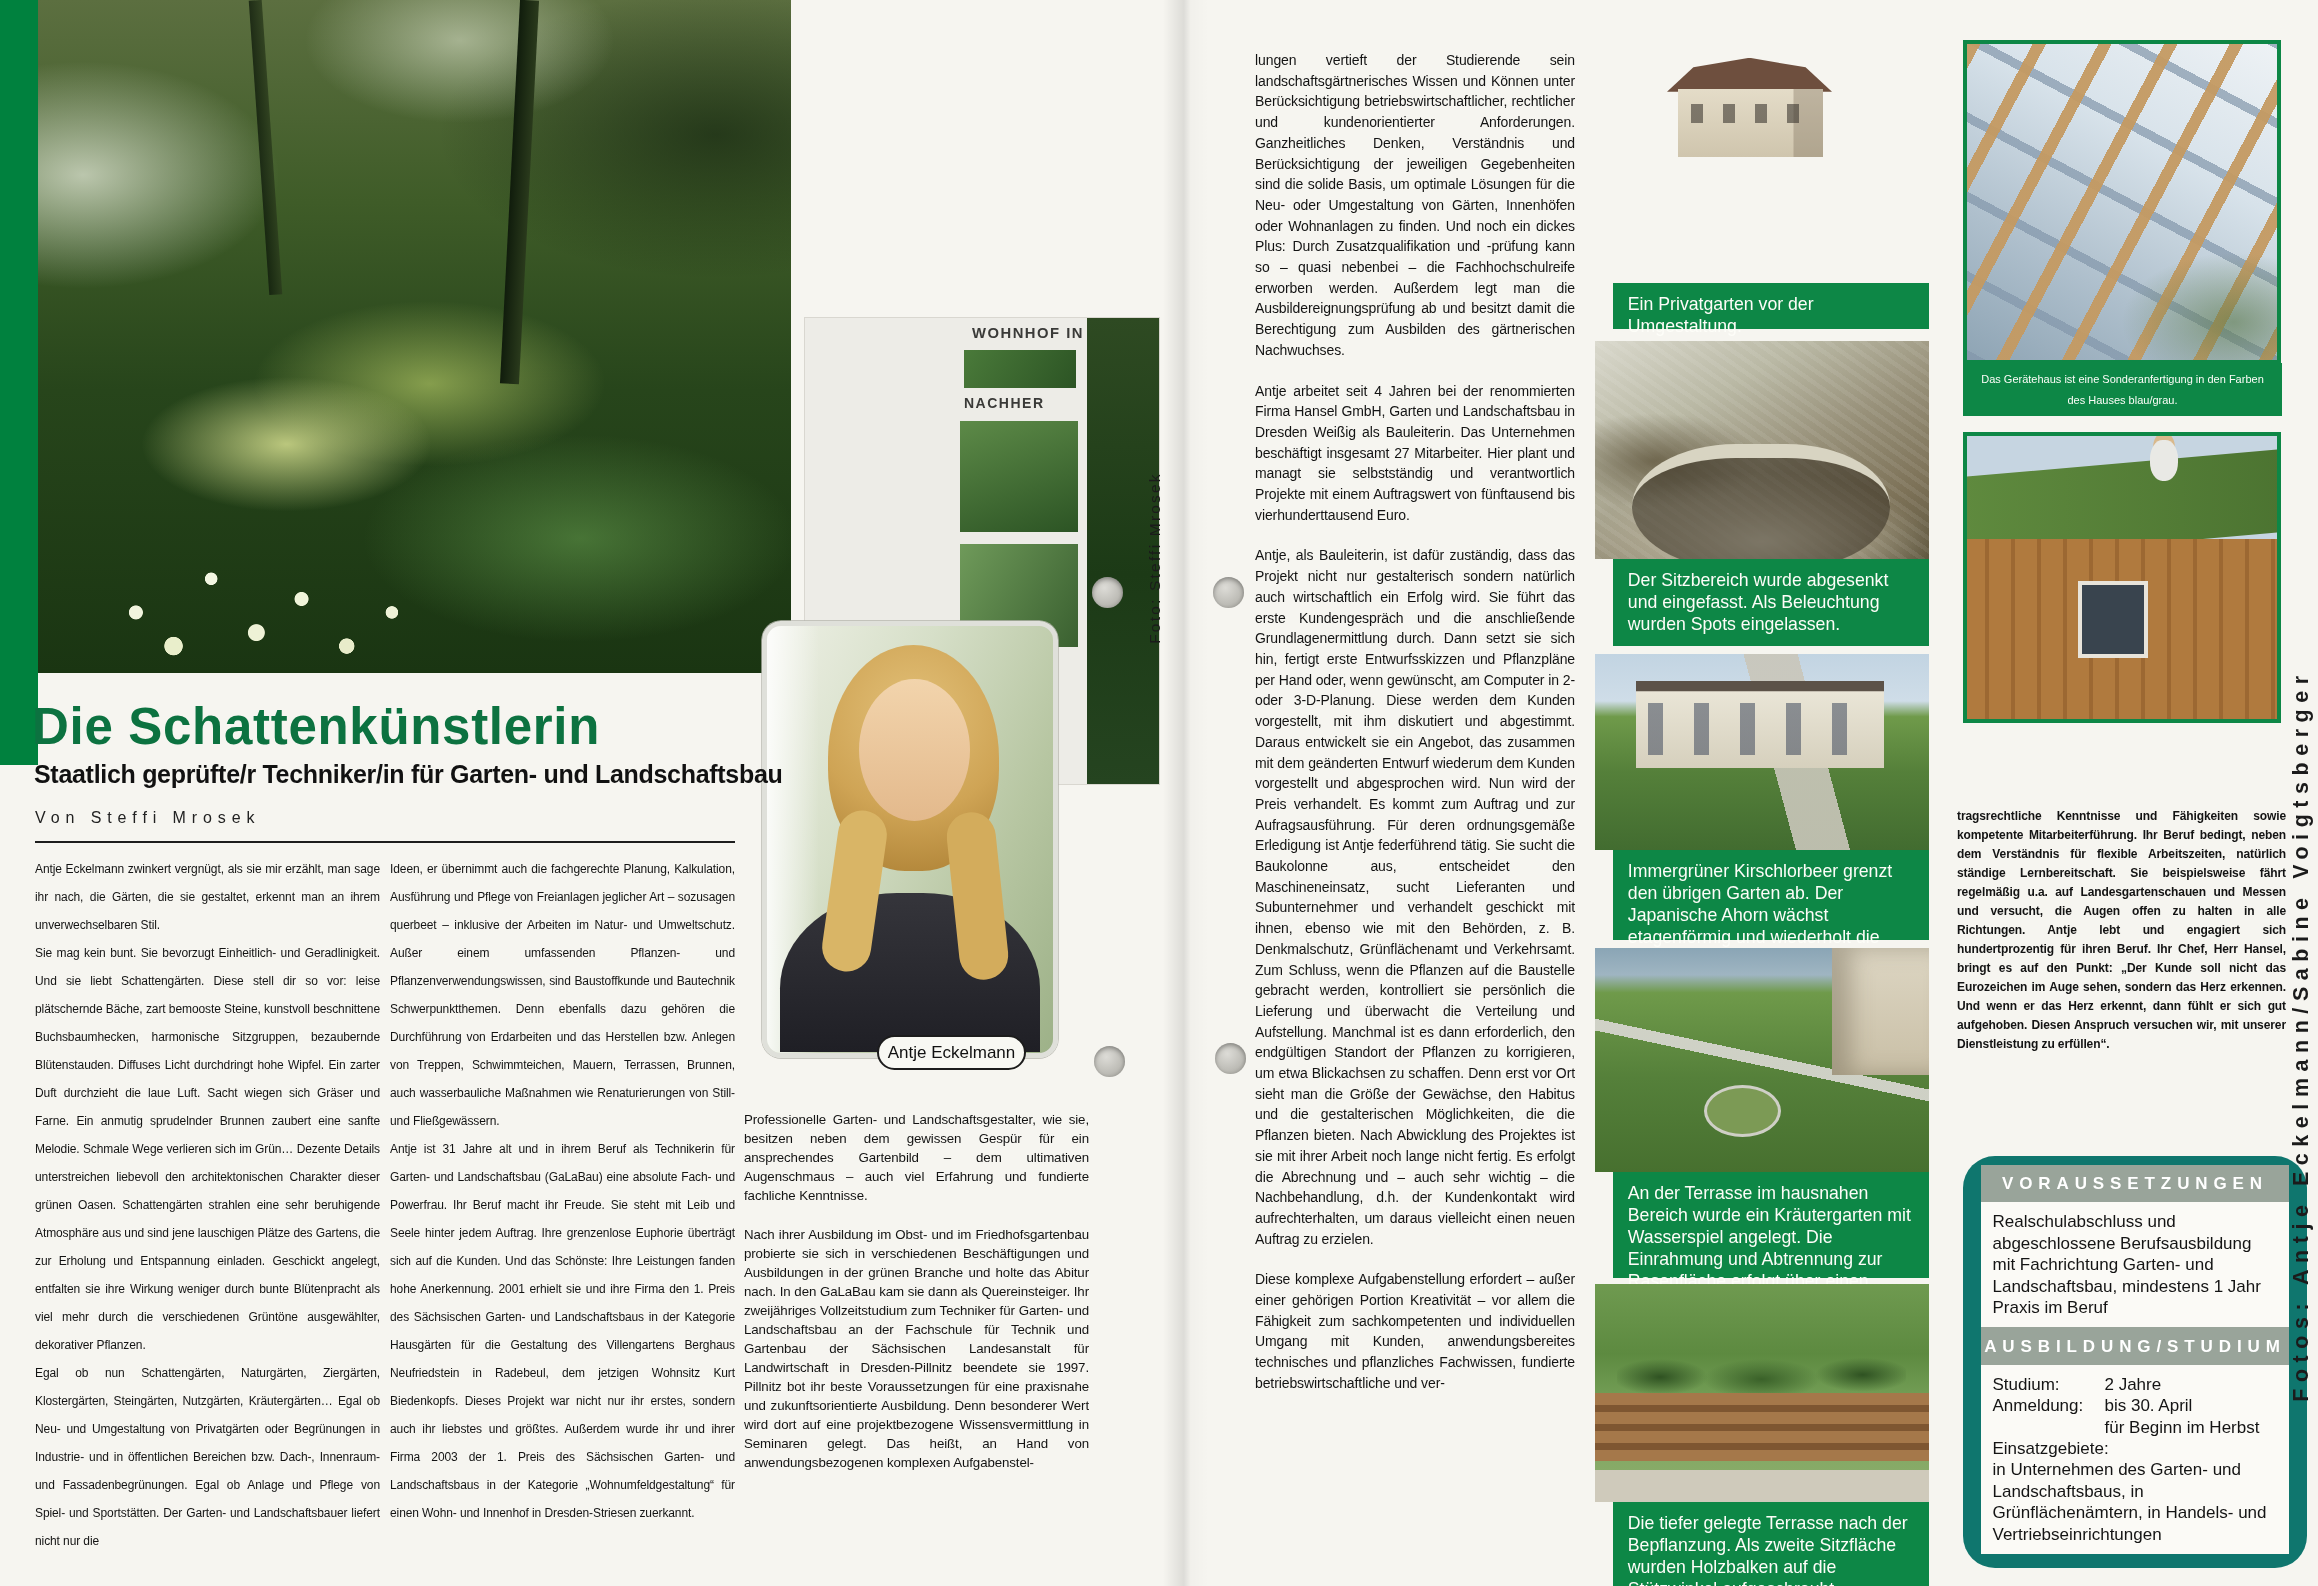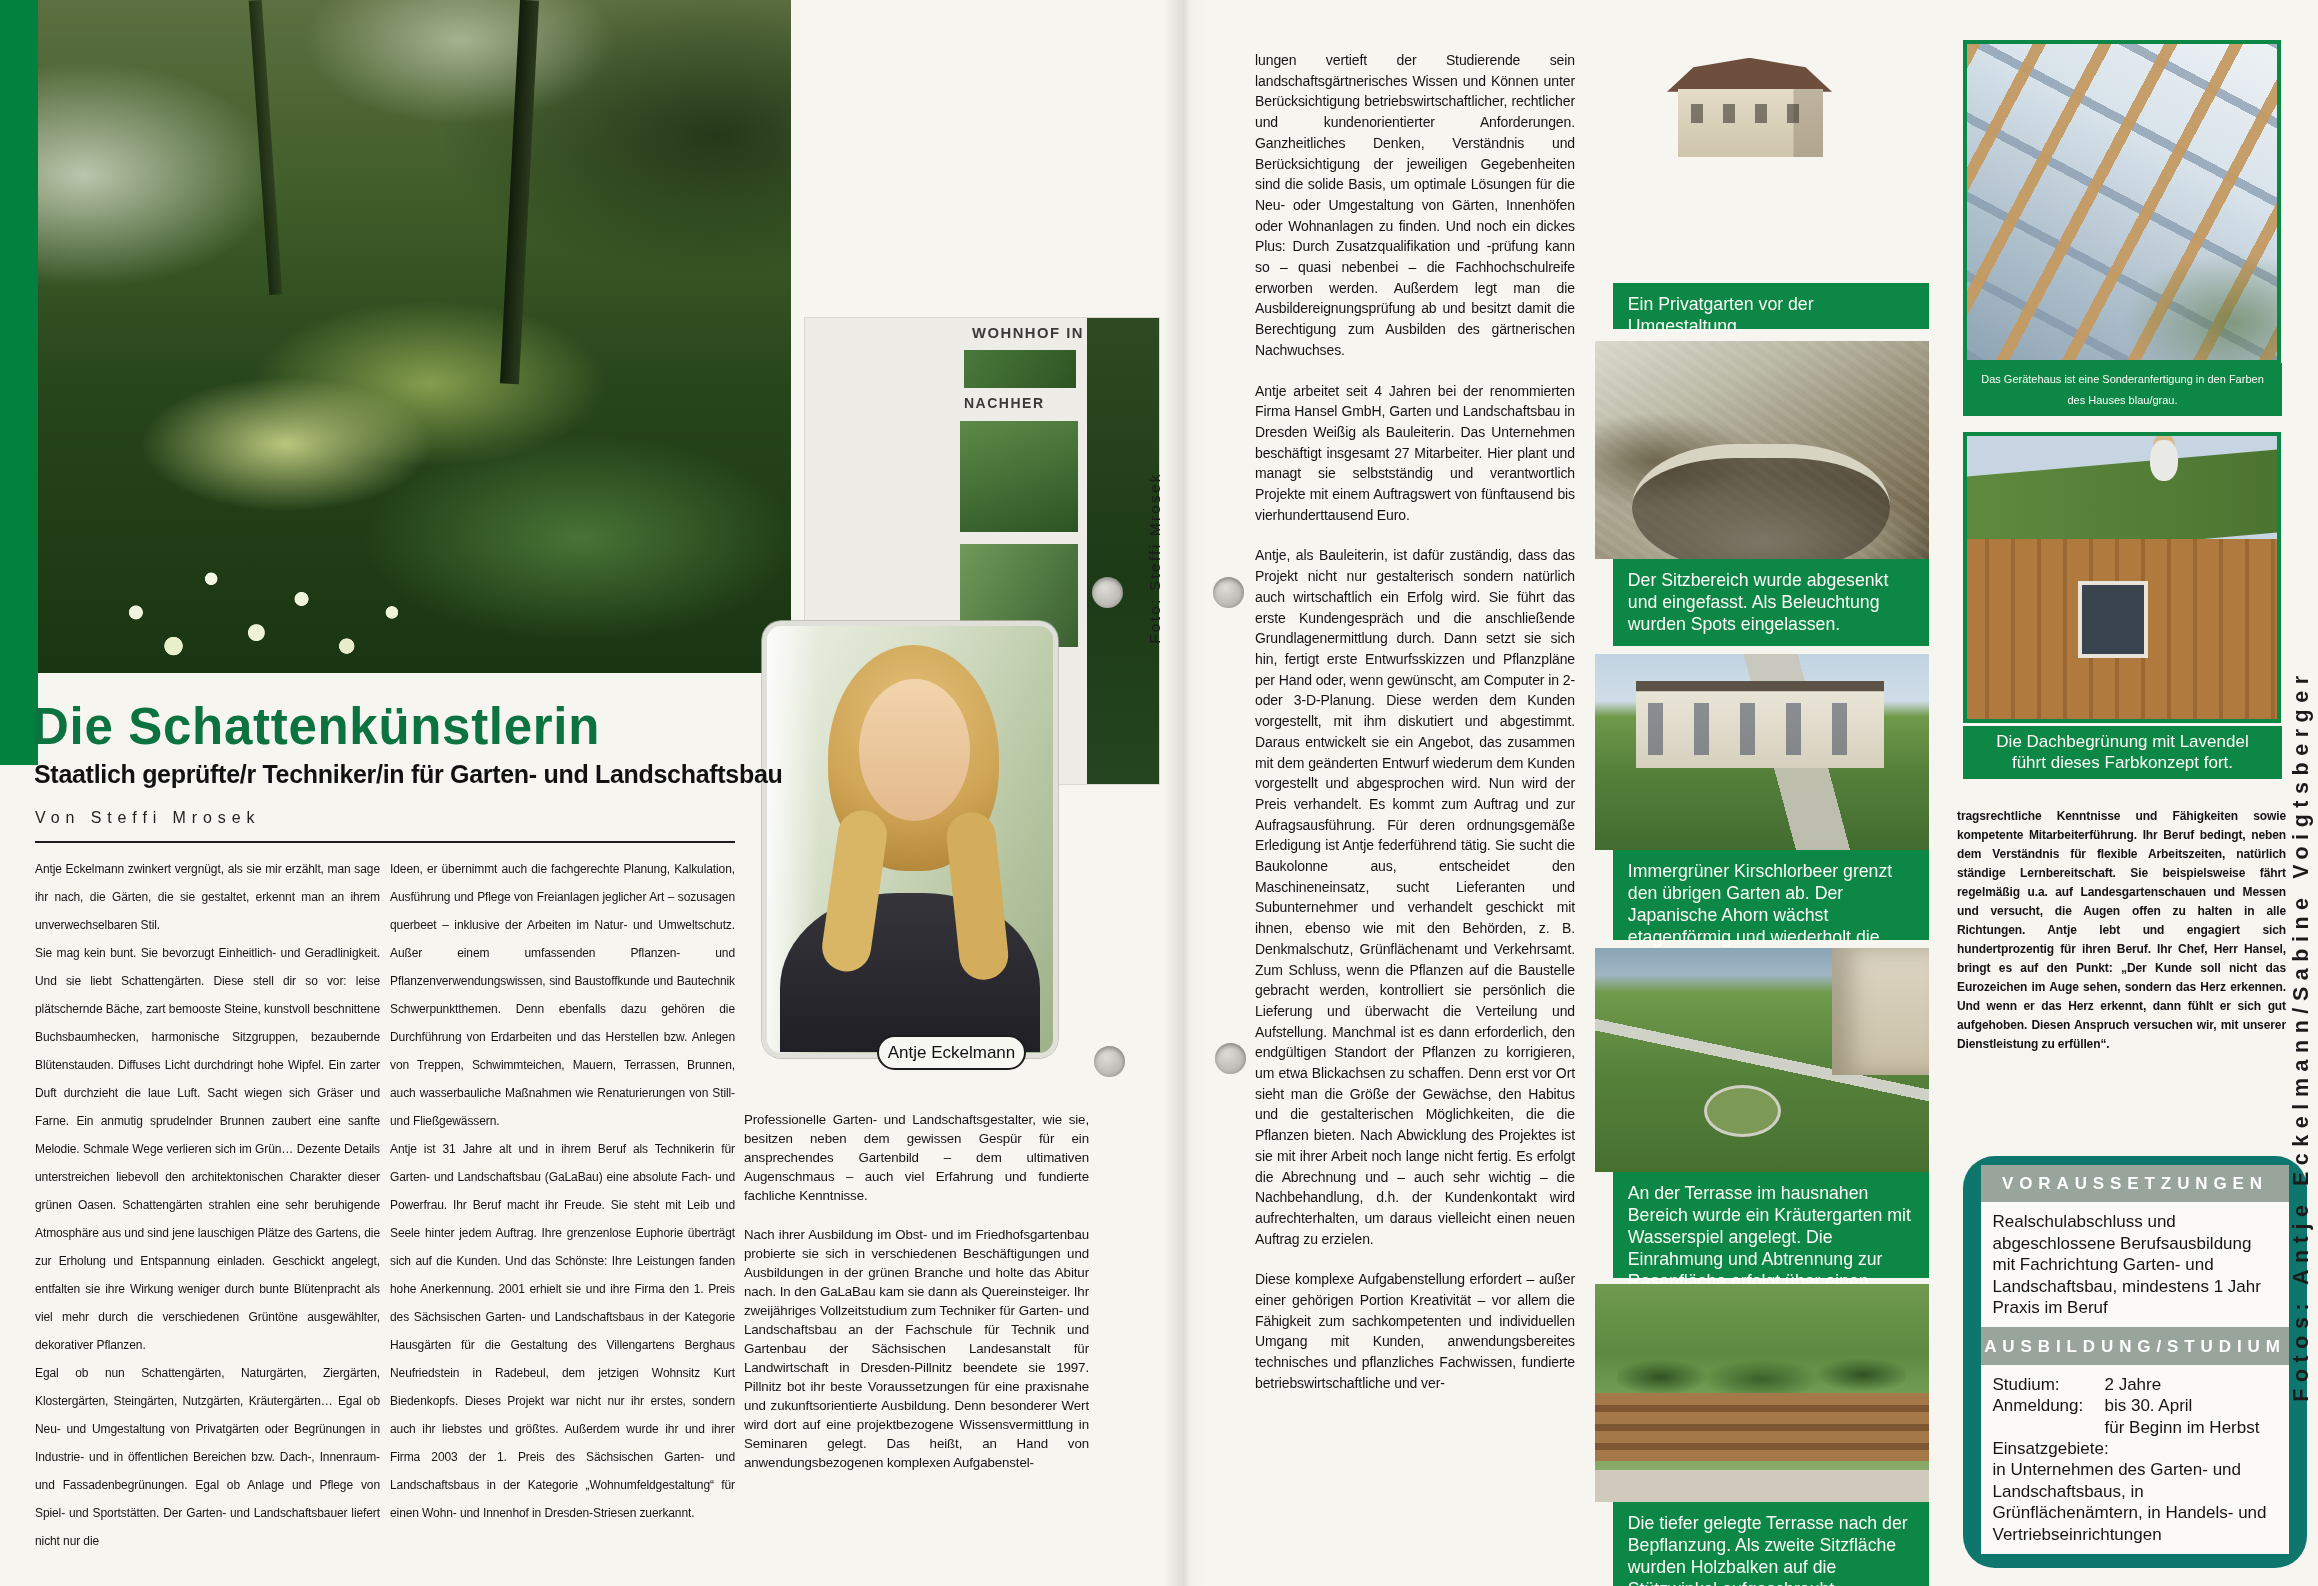--- a/index.html
+++ b/index.html
@@ -228,23 +228,20 @@
   <div class="cap cap-side" style="top:363px;height:53px;font-size:11px;line-height:20.7px;">
       <span>Das Gerätehaus ist eine Sonderanfertigung in den Farben des Hauses blau/grau.</span>
     </div>
 
   <div class="photo side-ph s2">
     <div class="roof"></div>
     <div class="person"></div>
     <div class="wall"></div>
     <div class="win"></div>
   </div>
-  <div class="cap cap-side" style="top:726px;height:53px;font-size:17px;line-height:20.7px;">
-      <span>Die Dachbegrünung mit Lavendel führt dieses Farbkonzept fort.</span>
-    </div>
 
   <div class="bodycol side-text" style="left:1957px;top:807px;width:329px;height:345px;">
     <p>tragsrechtliche Kenntnisse und Fähigkeiten sowie kompetente Mitarbeiterführung. Ihr Beruf bedingt, neben dem Verständnis für flexible Arbeitszeiten, natürlich ständige Lernbereitschaft. Sie beispielsweise fährt regelmäßig u.a. auf Landesgartenschauen und Messen und versucht, die Augen offen zu halten in alle Richtungen. Antje lebt und engagiert sich hundertprozentig für ihren Beruf. Ihr Chef, Herr Hansel, bringt es auf den Punkt: „Der Kunde soll nicht das Eurozeichen im Auge sehen, sondern das Herz erkennen. Und wenn er das Herz erkennt, dann fühlt er sich gut aufgehoben. Diesen Anspruch versuchen wir, mit unserer Dienstleistung zu erfüllen“.</p>
   </div>
 
   <div class="infobox">
     <div class="ib-h">VORAUSSETZUNGEN</div>
     <div class="ib-b">Realschulabschluss und abgeschlossene Berufsausbildung mit Fachrichtung Garten- und Landschaftsbau, mindestens 1 Jahr Praxis im Beruf</div>
     <div class="ib-h">AUSBILDUNG/STUDIUM</div>
     <div class="ib-b grow">

